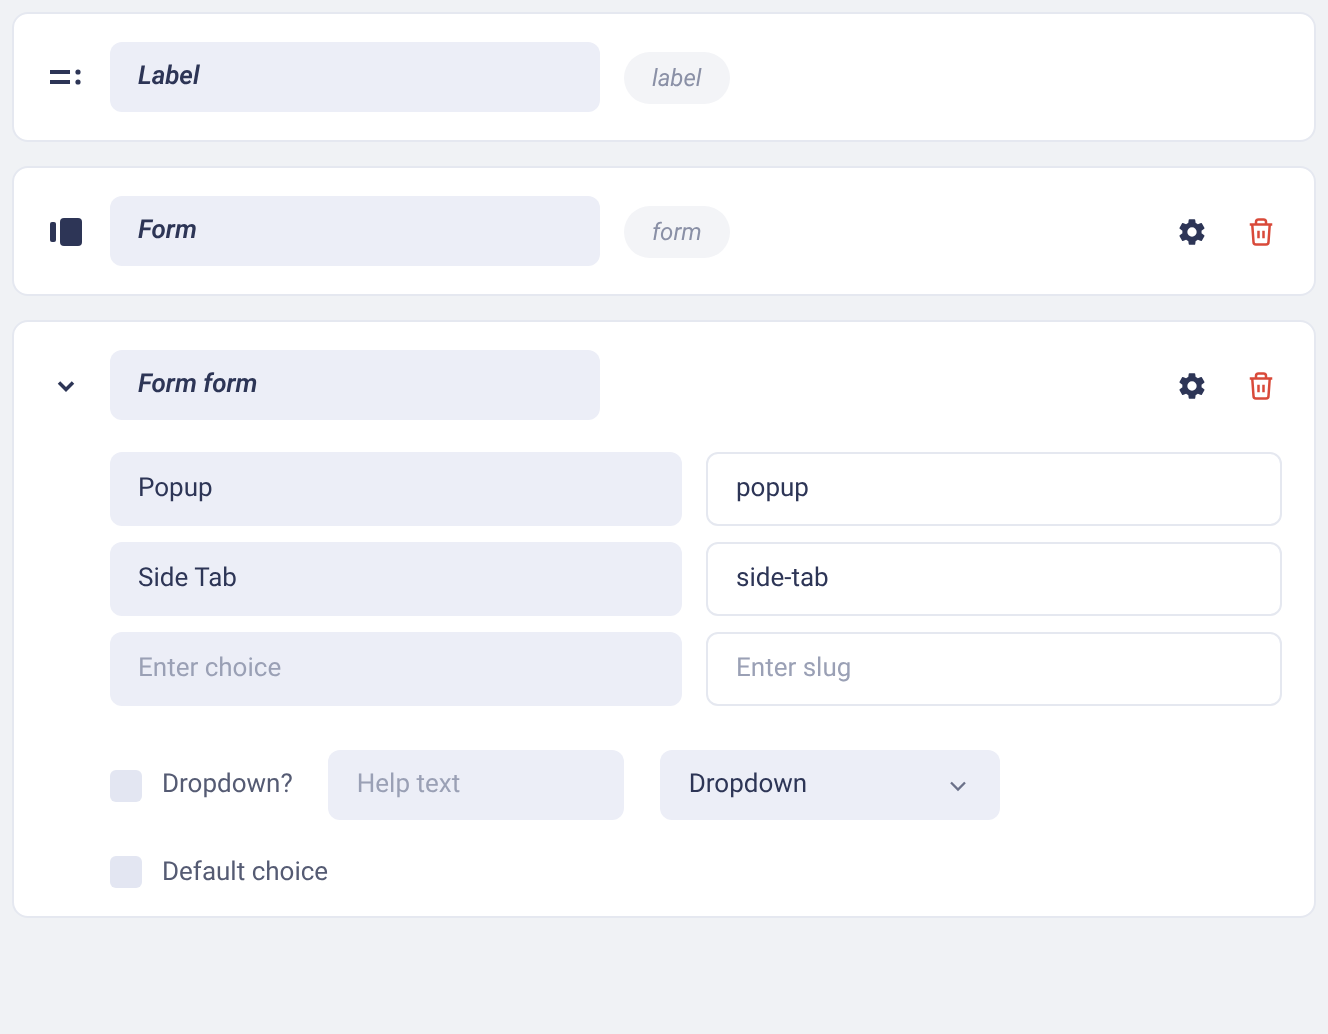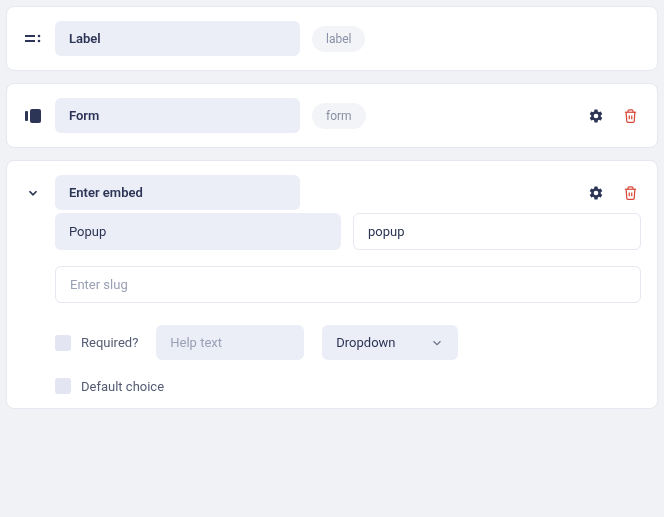--- a/index.html
+++ b/index.html
@@ -14,20 +14,21 @@
     background: #fff;
     border: 1px solid #e5e8f0;
     border-radius: 8px;
     padding: 14px 16px;
     margin-bottom: 12px;
   }
   .row {
     display: flex;
     align-items: center;
     gap: 12px;
+    font-style: italic;
   }
   .handle {
     width: 20px;
     display: flex;
     align-items: center;
     justify-content: center;
     flex-shrink: 0;
     color: #2d3556;
   }
   .label-pill {
@@ -53,21 +54,21 @@
     height: 22px;
     display: flex;
     align-items: center;
     justify-content: center;
     cursor: pointer;
     color: #2d3556;
   }
   .icon-btn.danger { color: #d94a3a; }
   .expanded-body {
     margin-left: 32px;
-    margin-top: 3px;
+    margin-top: 16px;
   }
   .choice-row {
     display: flex;
     gap: 12px;
     margin-bottom: 8px;
   }
   .choice-label {
     background: #eceef7;
     color: #2d3556;
     border: none;
@@ -124,21 +125,21 @@
     outline: none;
   }
   .help-input::placeholder { color: #9aa0b5; }
   .select-wrap {
     background: #eceef7;
     border-radius: 6px;
     padding: 10px 14px;
     display: flex;
     align-items: center;
     justify-content: space-between;
-    width: 136px;
+    width: 170px;
     cursor: pointer;
     color: #2d3556;
     font-size: 13px;
   }
   .chev { color: #6b7189; }
   .default-row {
     margin-top: 18px;
   }
   svg { display: block; }
 </style>
@@ -188,21 +189,21 @@
   </div>
 </div>
 
 <div class="card">
   <div class="row">
     <div class="handle">
       <svg width="14" height="14" viewBox="0 0 24 24" fill="none" stroke="currentColor" stroke-width="3">
           <polyline points="6 9 12 15 18 9"></polyline>
         </svg>
     </div>
-    <div class="label-pill">Enter embed</div>
+    <div class="label-pill">Form form</div>
     <div class="spacer"></div>
     <div class="icon-btn">
       <svg width="16" height="16" viewBox="0 0 24 24" fill="currentColor">
           <path d="M19.14 12.94a7.07 7.07 0 0 0 .05-.94 7.07 7.07 0 0 0-.05-.94l2.03-1.58a.5.5 0 0 0 .12-.64l-1.92-3.32a.5.5 0 0 0-.61-.22l-2.39.96a7.03 7.03 0 0 0-1.62-.94l-.36-2.54a.5.5 0 0 0-.5-.42h-3.84a.5.5 0 0 0-.5.42l-.36 2.54c-.58.24-1.12.55-1.62.94l-2.39-.96a.5.5 0 0 0-.61.22L2.66 8.84a.5.5 0 0 0 .12.64l2.03 1.58a7.07 7.07 0 0 0-.05.94c0 .32.02.63.05.94l-2.03 1.58a.5.5 0 0 0-.12.64l1.92 3.32c.13.22.39.31.61.22l2.39-.96c.5.39 1.04.7 1.62.94l.36 2.54c.4.24.25.42.5.42h3.84c.25 0 .46-.18.5-.42l.36-2.54c.58-.24 1.12-.55 1.62-.94l2.39.96c.22.09.48 0 .61-.22l1.92-3.32a.5.5 0 0 0-.12-.64l-2.03-1.58zM12 15.5A3.5 3.5 0 1 1 12 8.5a3.5 3.5 0 0 1 0 7z"></path>
         </svg>
     </div>
     <div class="icon-btn danger">
       <svg width="15" height="16" viewBox="0 0 24 24" fill="none" stroke="currentColor" stroke-width="2">
           <polyline points="3 6 5 6 21 6"></polyline>
           <path d="M19 6l-1 14a2 2 0 0 1-2 2H8a2 2 0 0 1-2-2L5 6"></path>
@@ -212,29 +213,32 @@
     </div>
   </div>
 
   <div class="expanded-body">
 
     <div class="choice-row">
       <input class="choice-label" value="Popup" style="">
       <input class="choice-slug" value="popup" style="">
     </div>
     <div class="choice-row">
+      <input class="choice-label" value="Side Tab" style="">
+      <input class="choice-slug" value="side-tab" style="">
     </div>
     <div class="choice-row">
+      <input class="choice-label" placeholder="Enter choice" style="">
       <input class="choice-slug" placeholder="Enter slug" style="">
     </div>
 
     <div class="options-row">
       <div class="cb-wrap">
         <div class="cb"></div>
-        <span>Required?</span>
+        <span>Dropdown?</span>
       </div>
       <input class="help-input" placeholder="Help text" style="">
       <div class="select-wrap">
         <span>Dropdown</span>
         <span class="chev">
           <svg width="14" height="14" viewBox="0 0 24 24" fill="none" stroke="currentColor" stroke-width="2">
               <polyline points="6 9 12 15 18 9"></polyline>
             </svg>
         </span>
       </div>

